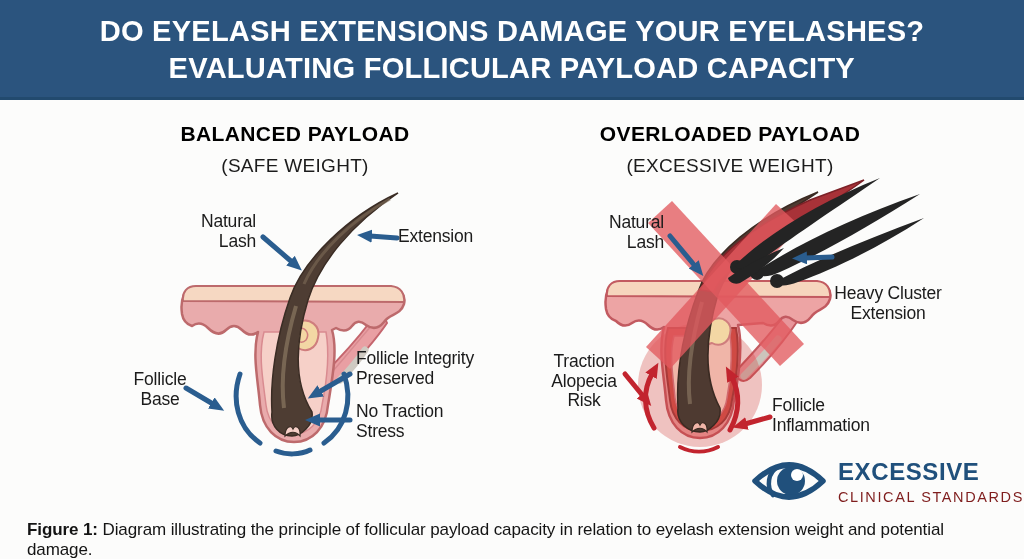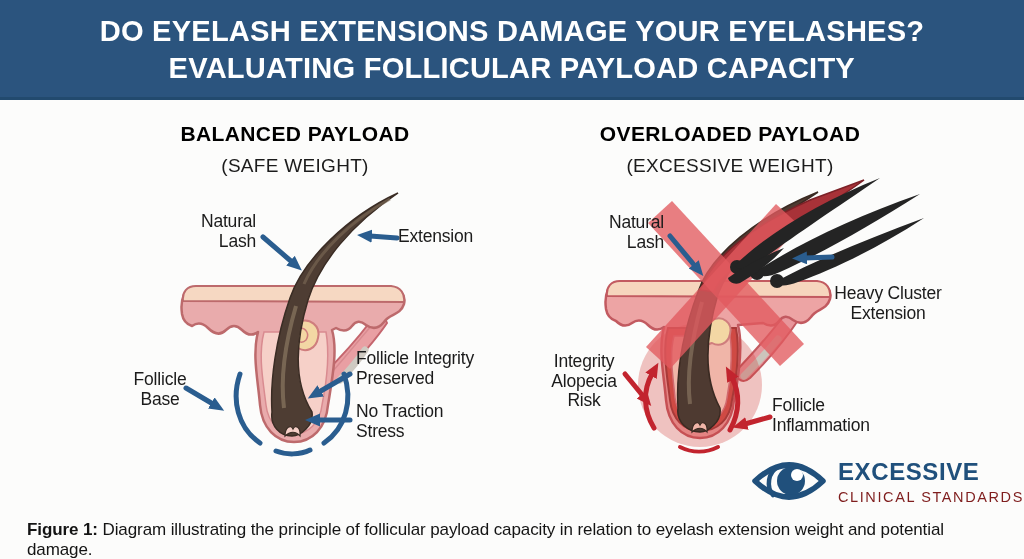--- a/index.html
+++ b/index.html
@@ -220,21 +220,21 @@
 Stress</div>
   <div class="lbl l-fip">Follicle Integrity
 Preserved</div>
   <div class="lbl ce l-fb">Follicle
 Base</div>
 
   <div class="lbl ra r-nat">Natural
 Lash</div>
   <div class="lbl ce r-hce">Heavy Cluster
 Extension</div>
-  <div class="lbl ce r-tar">Integrity
+  <div class="lbl ce r-tar">Traction
 Alopecia
 Risk</div>
   <div class="lbl r-fin">Follicle
 Inflammation</div>
 
   <svg class="logo-icon" width="78" height="50" viewBox="0 0 76 50">
     <path d="M 4 25 Q 38 -7 72 25 Q 38 57 4 25 Z" fill="none" stroke="#20507c" stroke-width="5.5" stroke-linejoin="round"></path>
     <circle cx="40" cy="25" r="14" fill="#20507c"></circle>
     <circle cx="46" cy="19" r="6" fill="#ffffff"></circle>
     <path d="M 27 11 C 17 16 15 31 22 39" fill="none" stroke="#20507c" stroke-width="4.5" stroke-linecap="round"></path>

